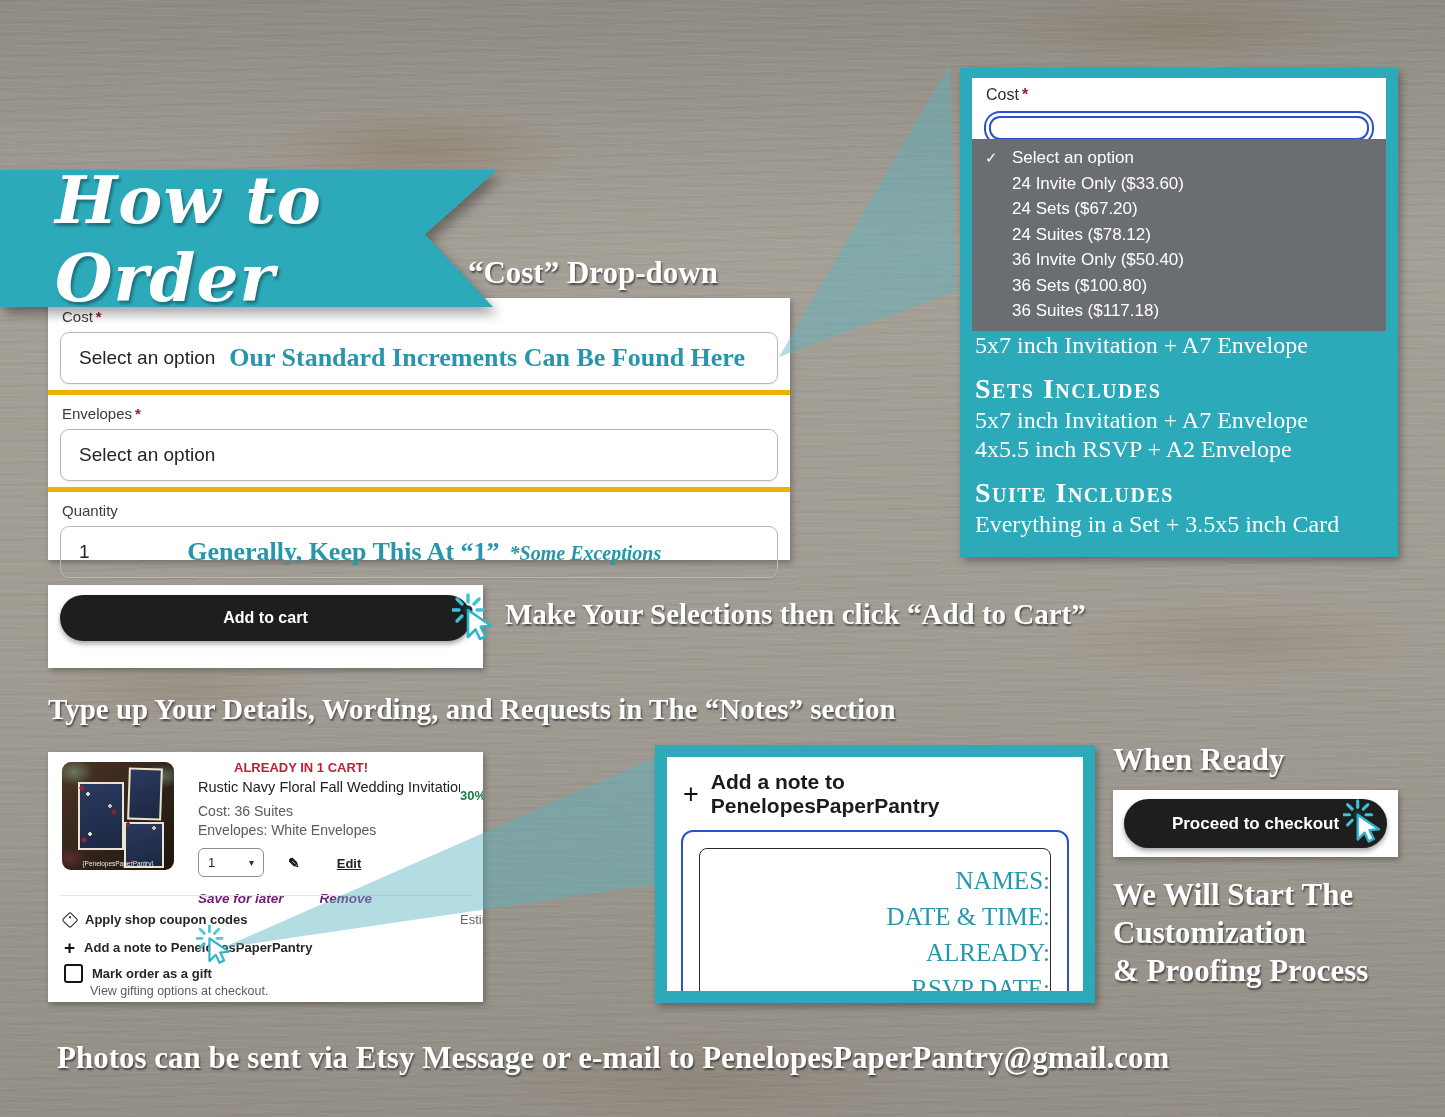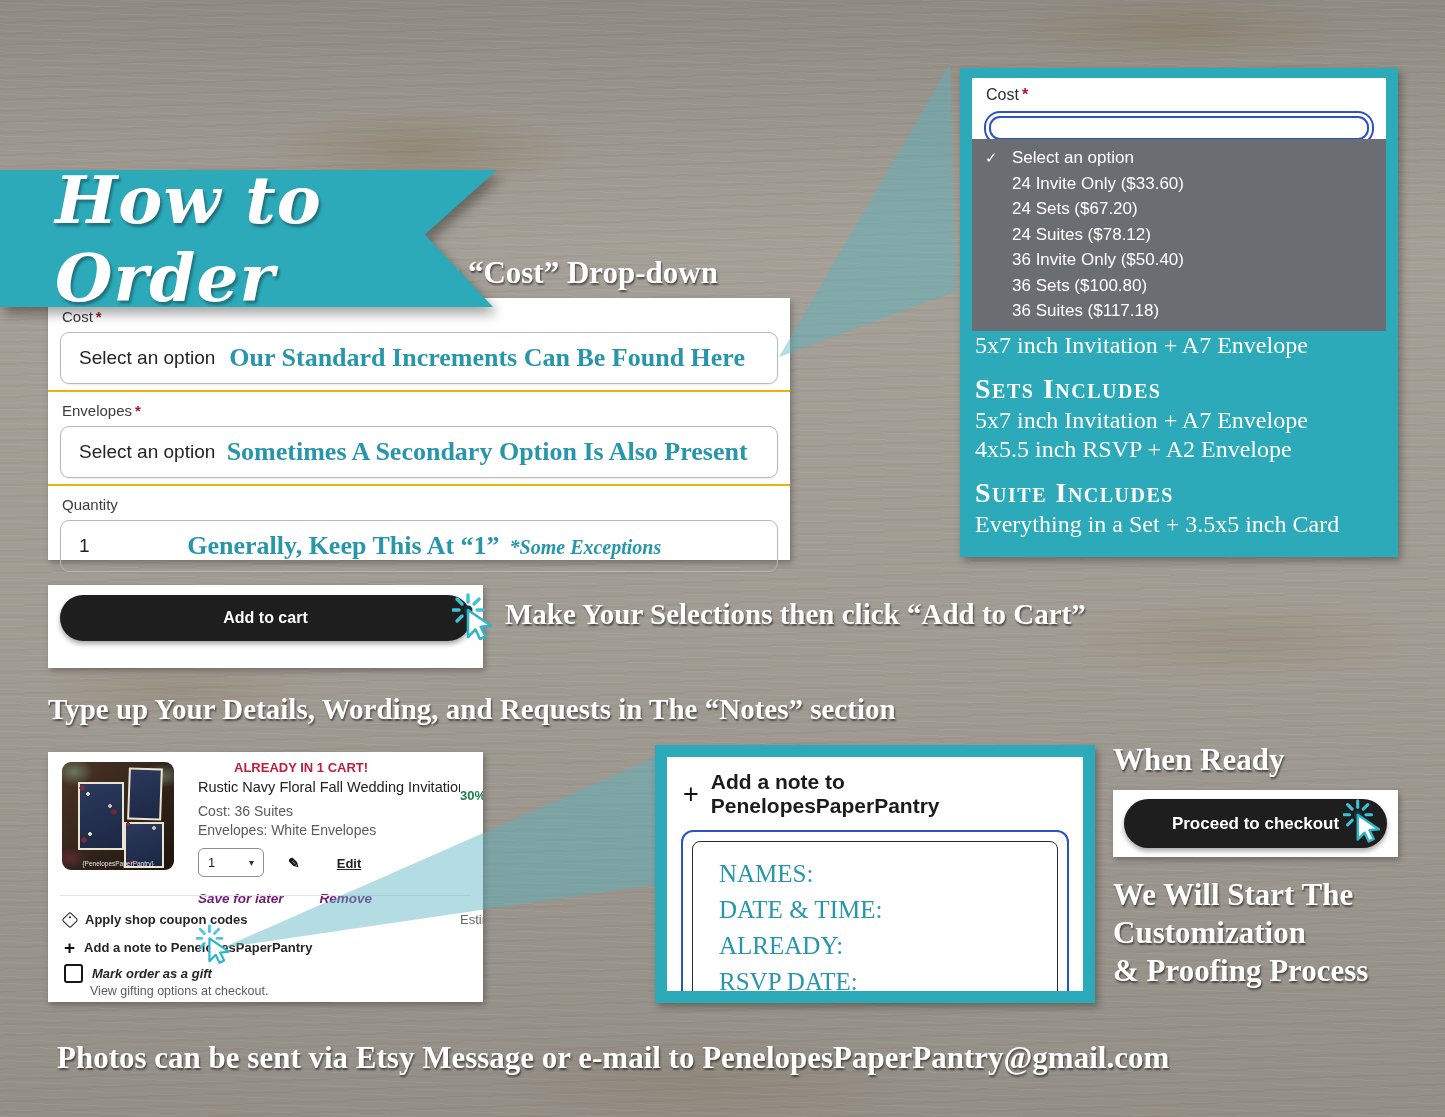--- a/index.html
+++ b/index.html
@@ -26,21 +26,21 @@
   .ribbon-title{padding-left:55px;color:#fff;font-family:"DejaVu Serif",serif;font-style:italic;font-weight:bold;
     font-size:66px;letter-spacing:1px;text-shadow:2px 3px 3px rgba(0,0,0,.35);}
   
   .h-serif{color:#fff;font-family:"Liberation Serif",serif;font-weight:bold;
     text-shadow:1px 2px 2px rgba(0,0,0,.55);}
   
   .card{background:#fff;box-shadow:2px 3px 6px rgba(0,0,0,.28);}
   
   .form-card{left:48px;top:298px;width:742px;height:262px;}
   .f-row{padding:8px 12px 6px;}
-  .f-row + .f-row{border-top:2px solid #eab308;}
+  .f-row + .f-row{border-top:5px solid #eab308;}
   .f-label{font-size:15px;color:#3c3c3c;margin:2px 0 7px 2px;}
   .req{color:#9b1c31;font-weight:bold;margin-left:3px;}
   .sel{height:50px;border:1px solid #b9b9b5;border-radius:9px;display:flex;align-items:center;
     padding:0 18px;box-shadow:0 1px 2px rgba(0,0,0,.08);}
   .sel-val{font-size:19px;color:#242424;white-space:nowrap;}
   .sel-note{flex:1;text-align:center;color:#2796ab;font-family:"Liberation Serif",serif;
     font-weight:bold;font-size:26px;white-space:nowrap;}
   .sel-note small{font-size:20px;font-style:italic;font-weight:bold;margin-left:10px;}
   
   .atc-card{left:48px;top:585px;width:435px;height:83px;}
@@ -84,36 +84,36 @@
     align-items:center;justify-content:space-between;padding:0 9px;color:#222;font-size:13px;}
   .editlink{margin-left:24px;font-weight:bold;color:#222;}
   .editlink u{margin-left:6px;padding-left:31px;}
   .srrow{display:flex;gap:36px;margin-top:14px;font-weight:bold;color:#701a75;font-size:13.5px;font-style:italic;}
   .discount{position:absolute;left:412px;top:36px;color:#1f7a4d;font-weight:bold;font-size:13px;white-space:nowrap;}
   .estimate{position:absolute;left:412px;top:160px;color:#666;font-size:13px;white-space:nowrap;}
   .divider{position:absolute;left:12px;right:12px;top:143px;border-top:1px solid #e3e3e1;}
   .row-ic{position:absolute;display:flex;align-items:center;gap:9px;font-weight:bold;color:#262626;font-size:13px;}
   .coupon-row{left:16px;top:160px;}
   .note-row{left:16px;top:188px;}
-  .gift-row{left:16px;top:212px;font-style:italic;}
+  .gift-row{left:16px;top:212px;}
   .gift-sub{position:absolute;left:42px;top:232px;color:#5c5c5c;font-weight:normal;font-size:12.5px;}
   .tagicon{width:10px;height:10px;border:1.6px solid #222;border-radius:2px;transform:rotate(45deg);position:relative;}
   .tagicon::after{content:"";position:absolute;left:2px;top:2px;width:2px;height:2px;border-radius:50%;background:#222;}
   .cbox{width:15px;height:15px;border:2px solid #161616;border-radius:3px;background:#fff;}
   .plus{font-size:19px;font-weight:bold;color:#111;line-height:10px;}
   .pencil{font-size:14px;color:#111;}
   .caret{font-size:10px;color:#333;}
   
   .notes-panel{left:655px;top:745px;width:440px;height:258px;background:#2caaba;padding:12px;
     box-sizing:border-box;box-shadow:3px 4px 7px rgba(0,0,0,.3);z-index:5;}
   .notes-inner{background:#fff;width:100%;height:100%;overflow:hidden;}
   .notes-title{display:flex;align-items:center;gap:12px;padding:13px 16px 9px;color:#1b1b1b;
     font-weight:bold;font-size:21px;}
   .notes-title .plus{font-size:27px;font-weight:normal;}
-  .ta-outer{margin:3px 14px 0;border:2.5px solid #2b53c7;border-radius:12px;padding:9px;height:210px;}
+  .ta-outer{margin:3px 14px 0;border:2.5px solid #2b53c7;border-radius:12px;padding:16px;height:210px;text-align:right;}
   .ta-inner{border:1.5px solid #2a2a2a;border-radius:8px;height:100%;box-sizing:border-box;
     padding:14px 0 0 26px;}
   .ta-line{color:#2796ab;font-family:"Liberation Serif",serif;font-size:25px;line-height:36px;}
   
   .when-ready{left:1113px;top:742px;font-size:31px;}
   .co-card{left:1113px;top:790px;width:285px;height:67px;}
   .co-pill{margin:9px 11px;height:49px;font-size:17px;border-radius:25px;}
   .after-lines{left:1113px;top:876px;font-size:31px;line-height:38px;}
   
   .footer{left:57px;top:1040px;font-size:31px;}
@@ -156,21 +156,20 @@
         <span class="sel-val">Select an option</span>
         <span class="sel-note">Our Standard Increments Can Be Found Here</span>
       </div>
     </div>
     <div class="f-row">
       <div class="f-label">
         <span>Envelopes</span><span class="req">*</span>
       </div>
       <div class="sel">
         <span class="sel-val">Select an option</span>
-        <span class="sel-note">Sometimes A Secondary Option Is Also Present</span>
       </div>
     </div>
     <div class="f-row">
       <div class="f-label">Quantity</div>
       <div class="sel">
         <span class="sel-val">1</span>
         <span class="sel-note"><span>Generally, Keep This At “1”</span><small>*Some Exceptions</small></span>
       </div>
     </div>
   </div>

